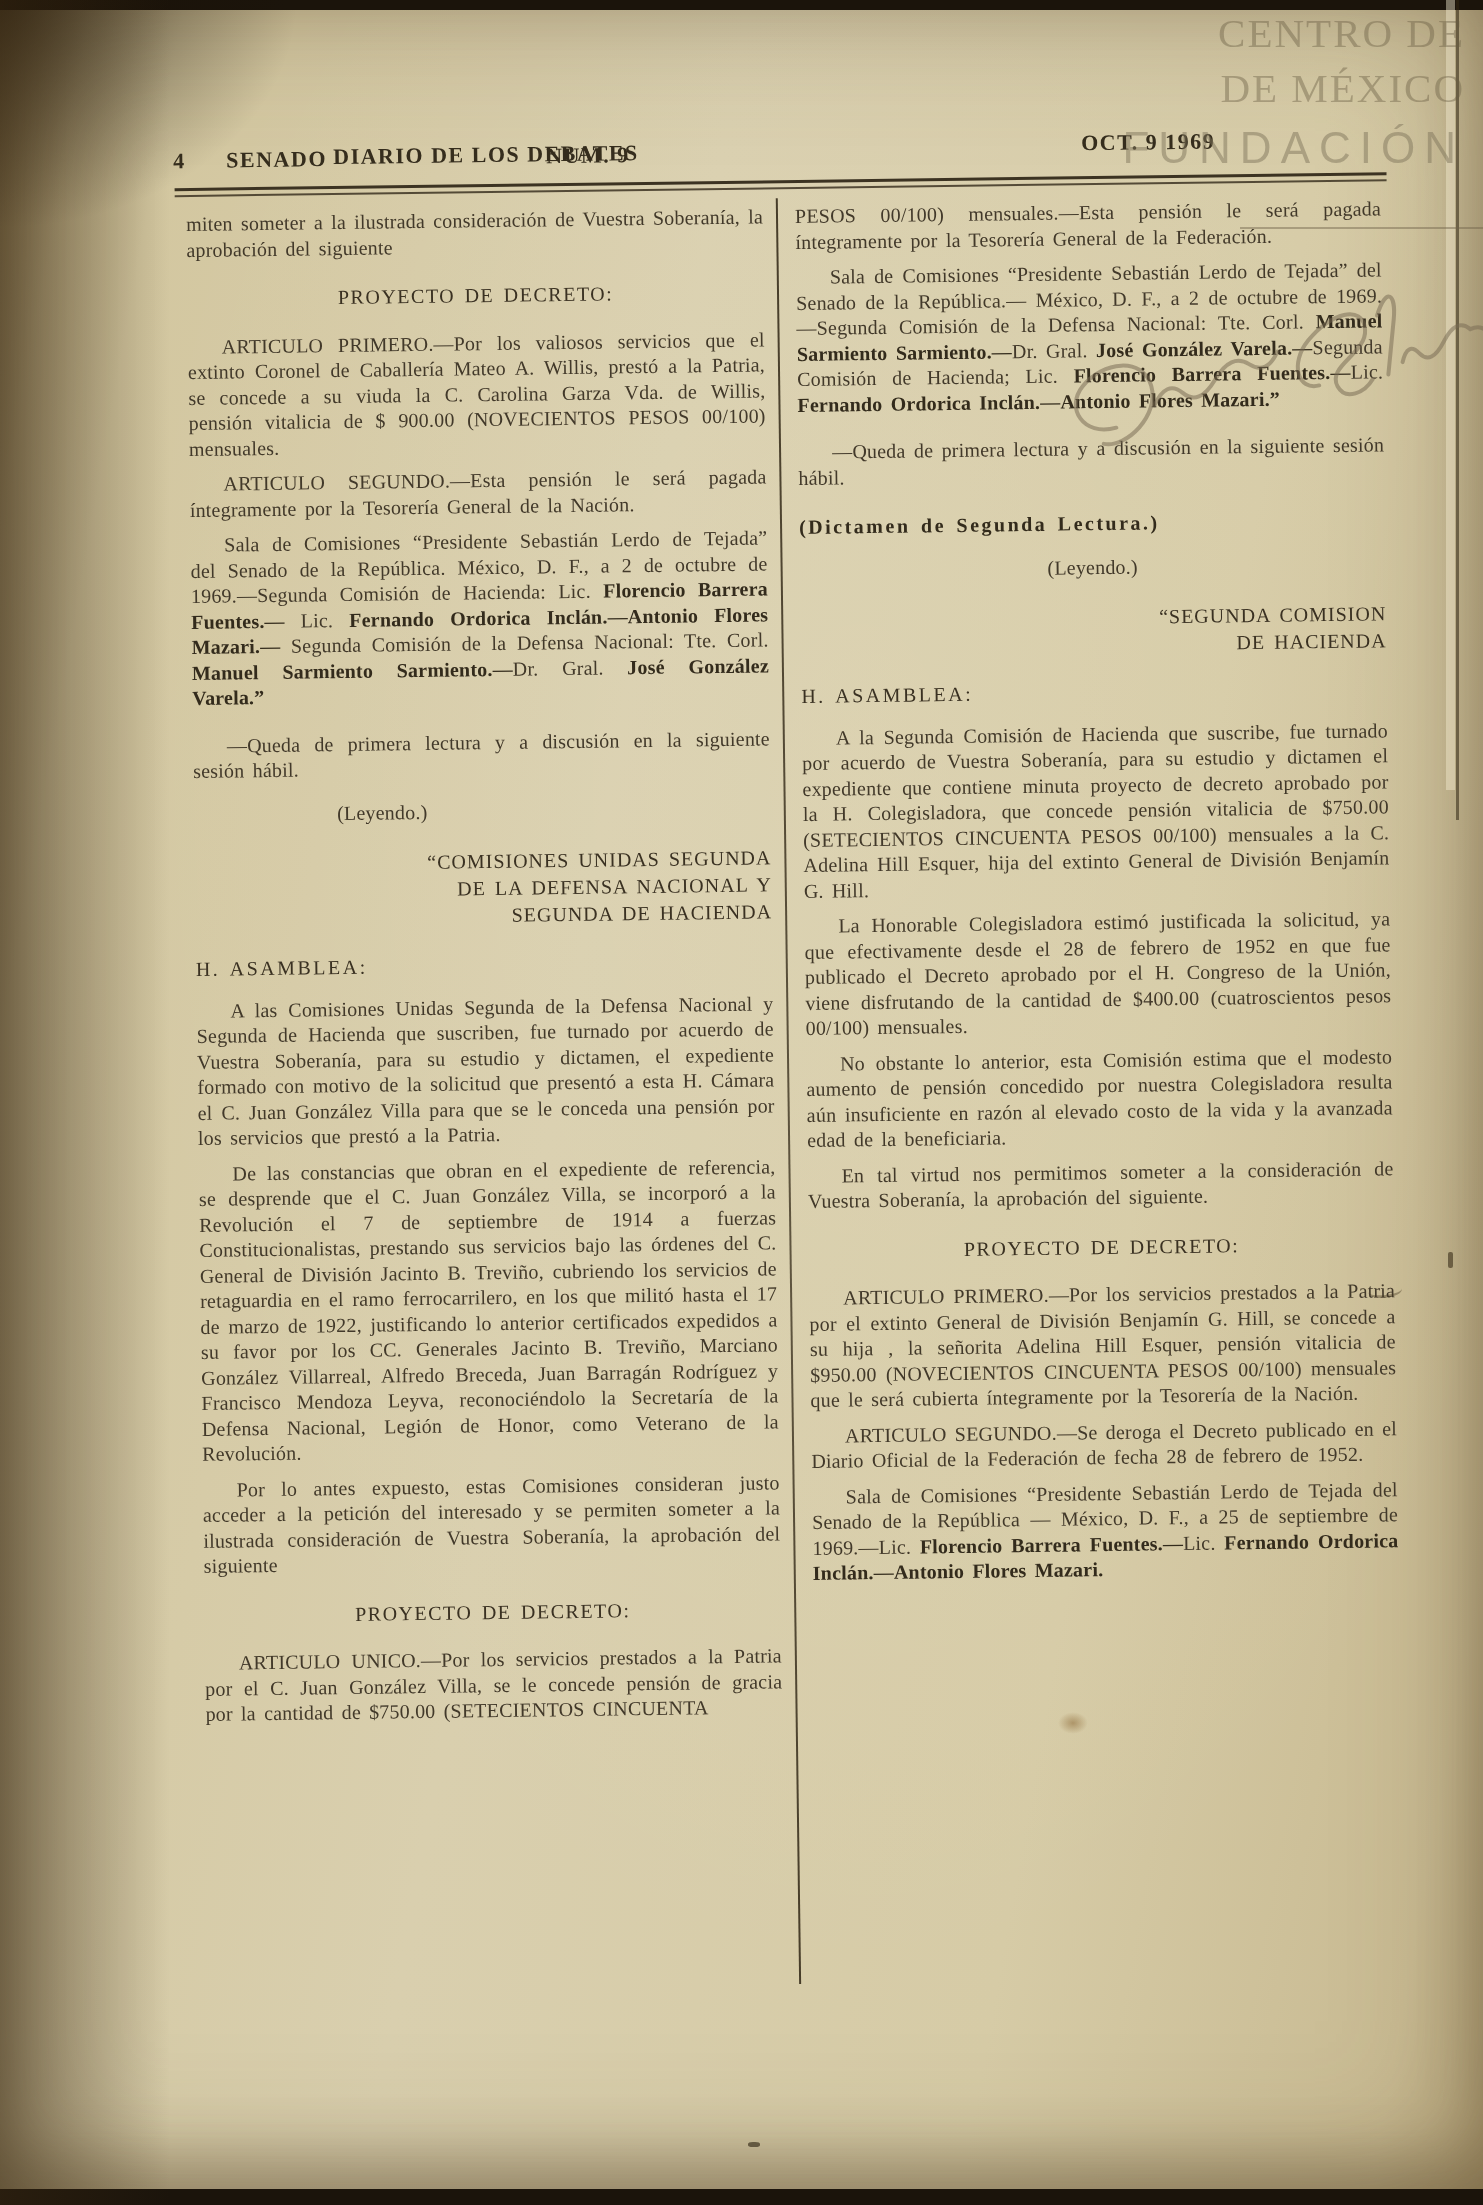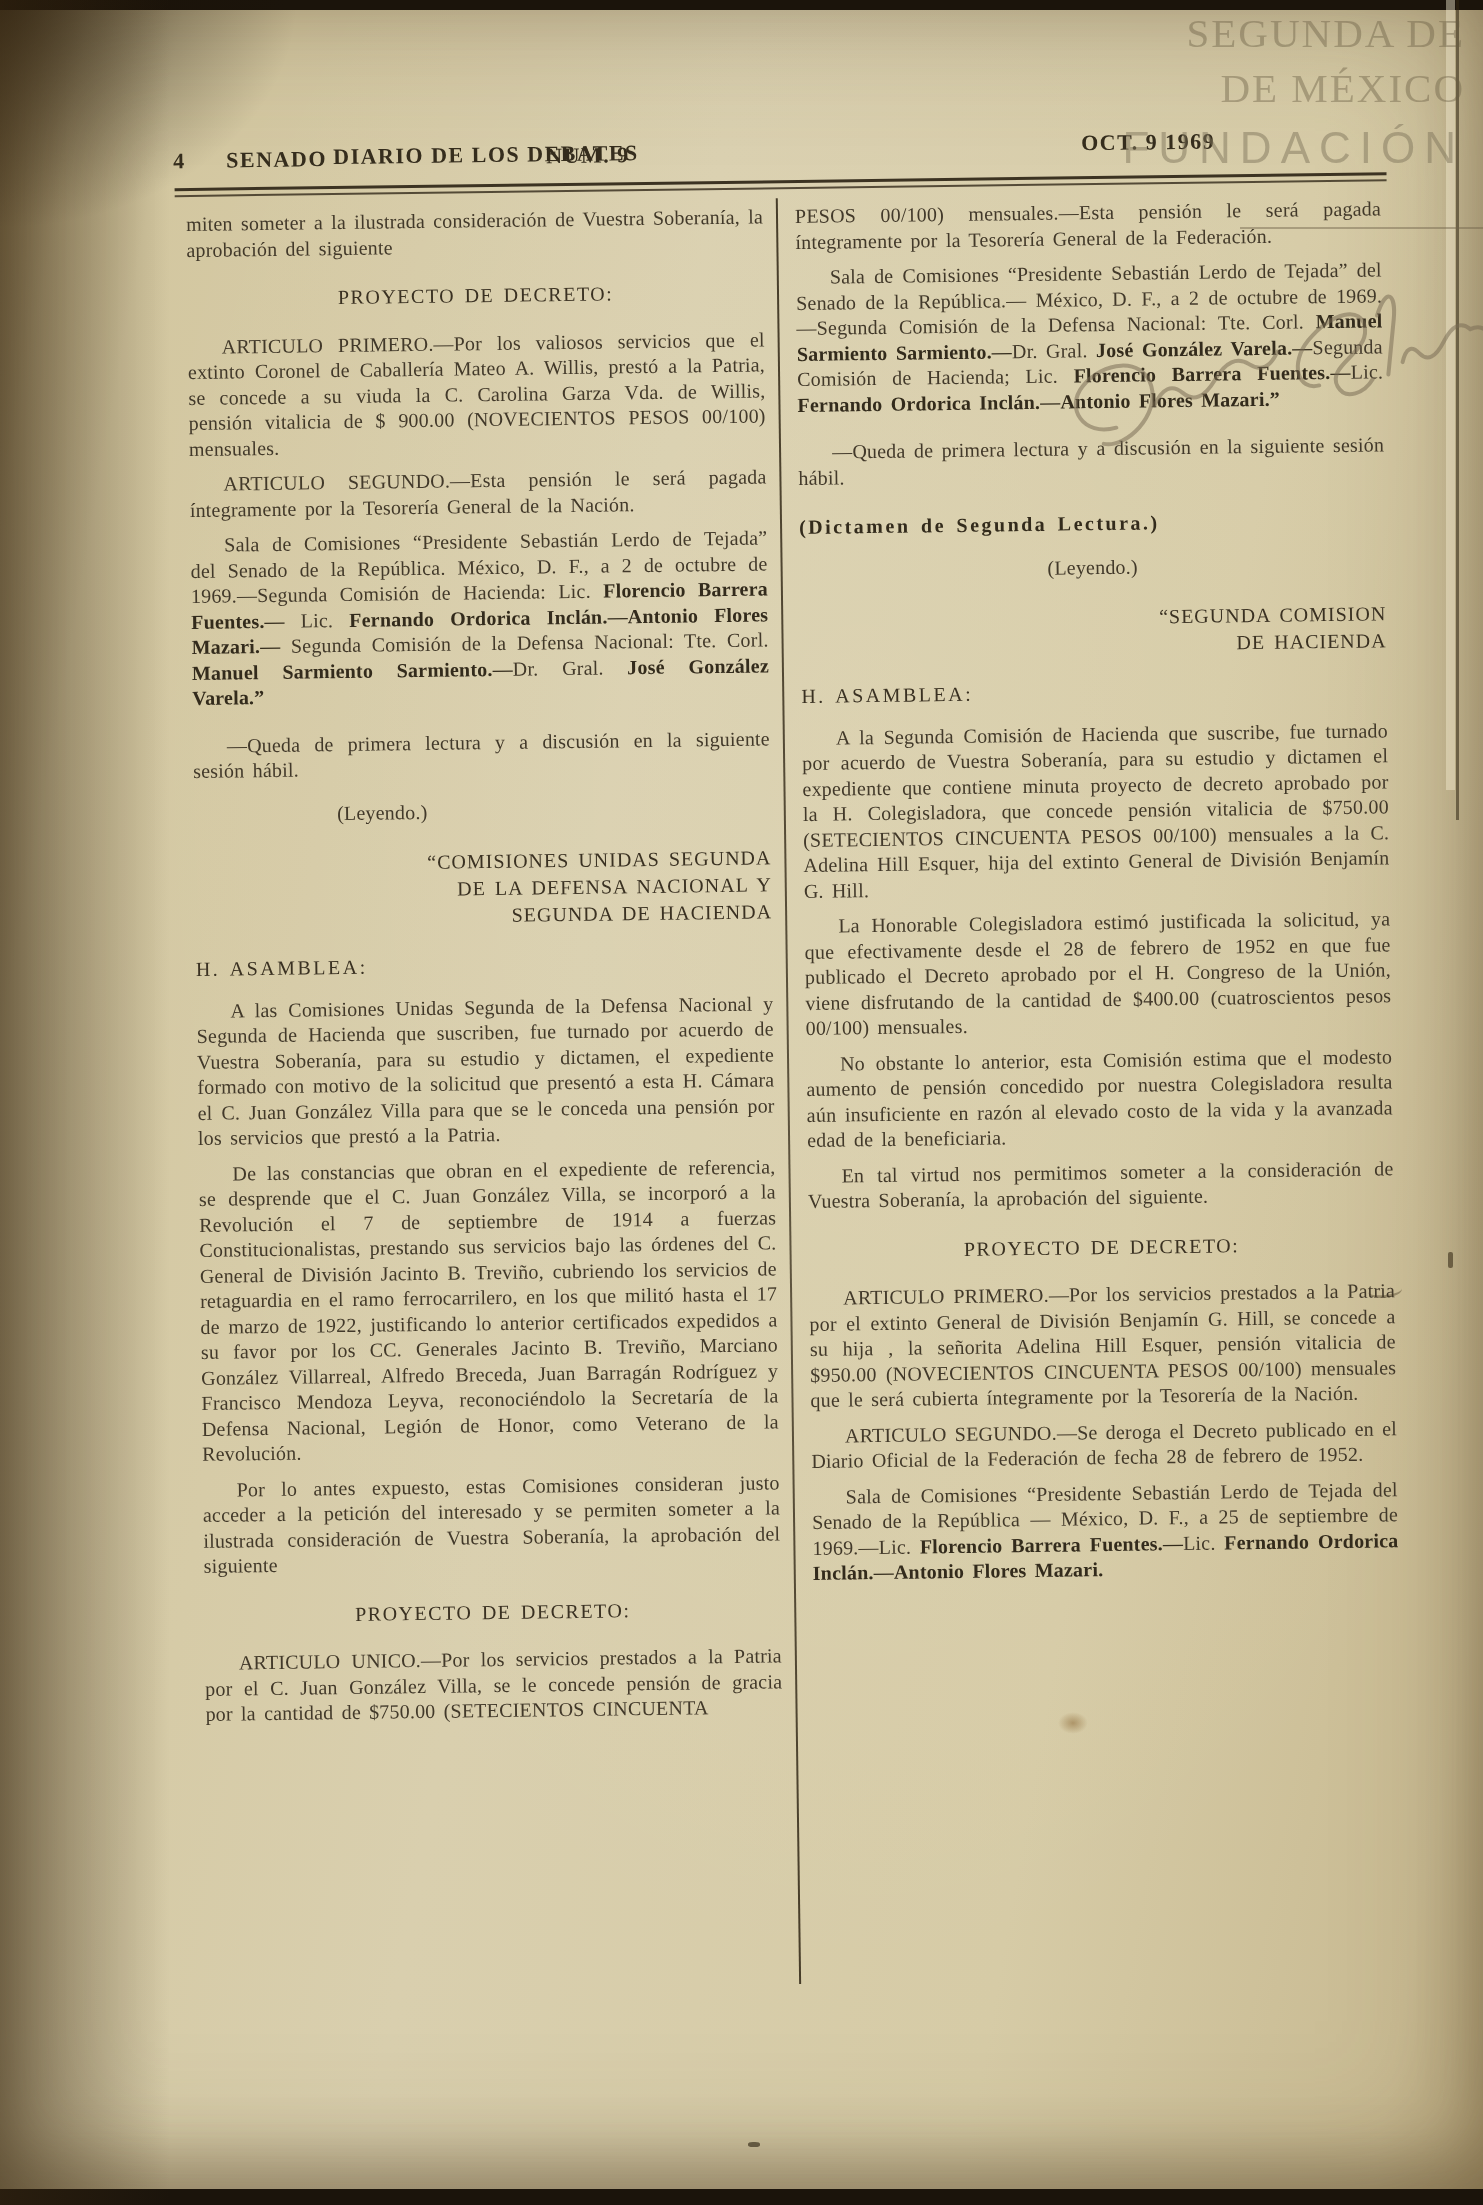--- a/index.html
+++ b/index.html
@@ -133,21 +133,21 @@
       <p class="blk s-para"><span>No obstante lo anterior, esta Comisión estima que el modesto aumento de pensión concedido por nuestra Colegisladora resulta aún insuficiente en razón al elevado costo de la vida y la avanzada edad de la beneficiaria.</span></p>
       <p class="blk s-para"><span>En tal virtud nos permitimos someter a la consideración de Vuestra Soberanía, la aprobación del siguiente.</span></p>
       <p class="blk s-hcenter"><span>PROYECTO DE DECRETO:</span></p>
       <p class="blk s-para"><span>ARTICULO PRIMERO.—Por los servicios prestados a la Patria por el extinto General de División Benjamín G. Hill, se concede a su hija , la señorita Adelina Hill Esquer, pensión vitalicia de $950.00 (NOVECIENTOS CINCUENTA PESOS 00/100) mensuales que le será cubierta íntegramente por la Tesorería de la Nación.</span></p>
       <p class="blk s-para"><span>ARTICULO SEGUNDO.—Se deroga el Decreto publicado en el Diario Oficial de la Federación de fecha 28 de febrero de 1952.</span></p>
       <p class="blk s-para"><span>Sala de Comisiones “Presidente Sebastián Lerdo de Tejada del Senado de la República — México, D. F., a 25 de septiembre de 1969.—Lic. </span><b>Florencio Barrera Fuentes.—</b><span>Lic. </span><b>Fernando Ordorica Inclán.—Antonio Flores Mazari.</b></p>
     </div>
 </div>
 
 <div class="watermark">
-  <div class="wl">SEGUNDA DE</div>
+  <div class="wl">CENTRO DE</div>
   <div class="wl">DE MÉXICO</div>
   <div class="wf">FUNDACIÓN</div>
 </div>
 <div class="stamp-line"></div>
 
 <svg class="signature" width="430" height="200" viewBox="0 0 430 200">
   <g fill="none" stroke="rgba(118,106,82,0.52)" stroke-width="4" stroke-linecap="round" transform="rotate(-9 215 100)">
     <path d="M55,128 C20,132 8,100 28,82 C52,60 92,62 96,92 C100,122 62,150 40,142"></path>
     <path d="M96,112 q16,-24 30,-8 t34,-8 t36,-10 t30,-8"></path>
     <path d="M262,118 C240,120 236,92 258,72 C284,48 318,44 316,70 C314,94 272,100 280,122 C286,138 306,132 316,120"></path>

